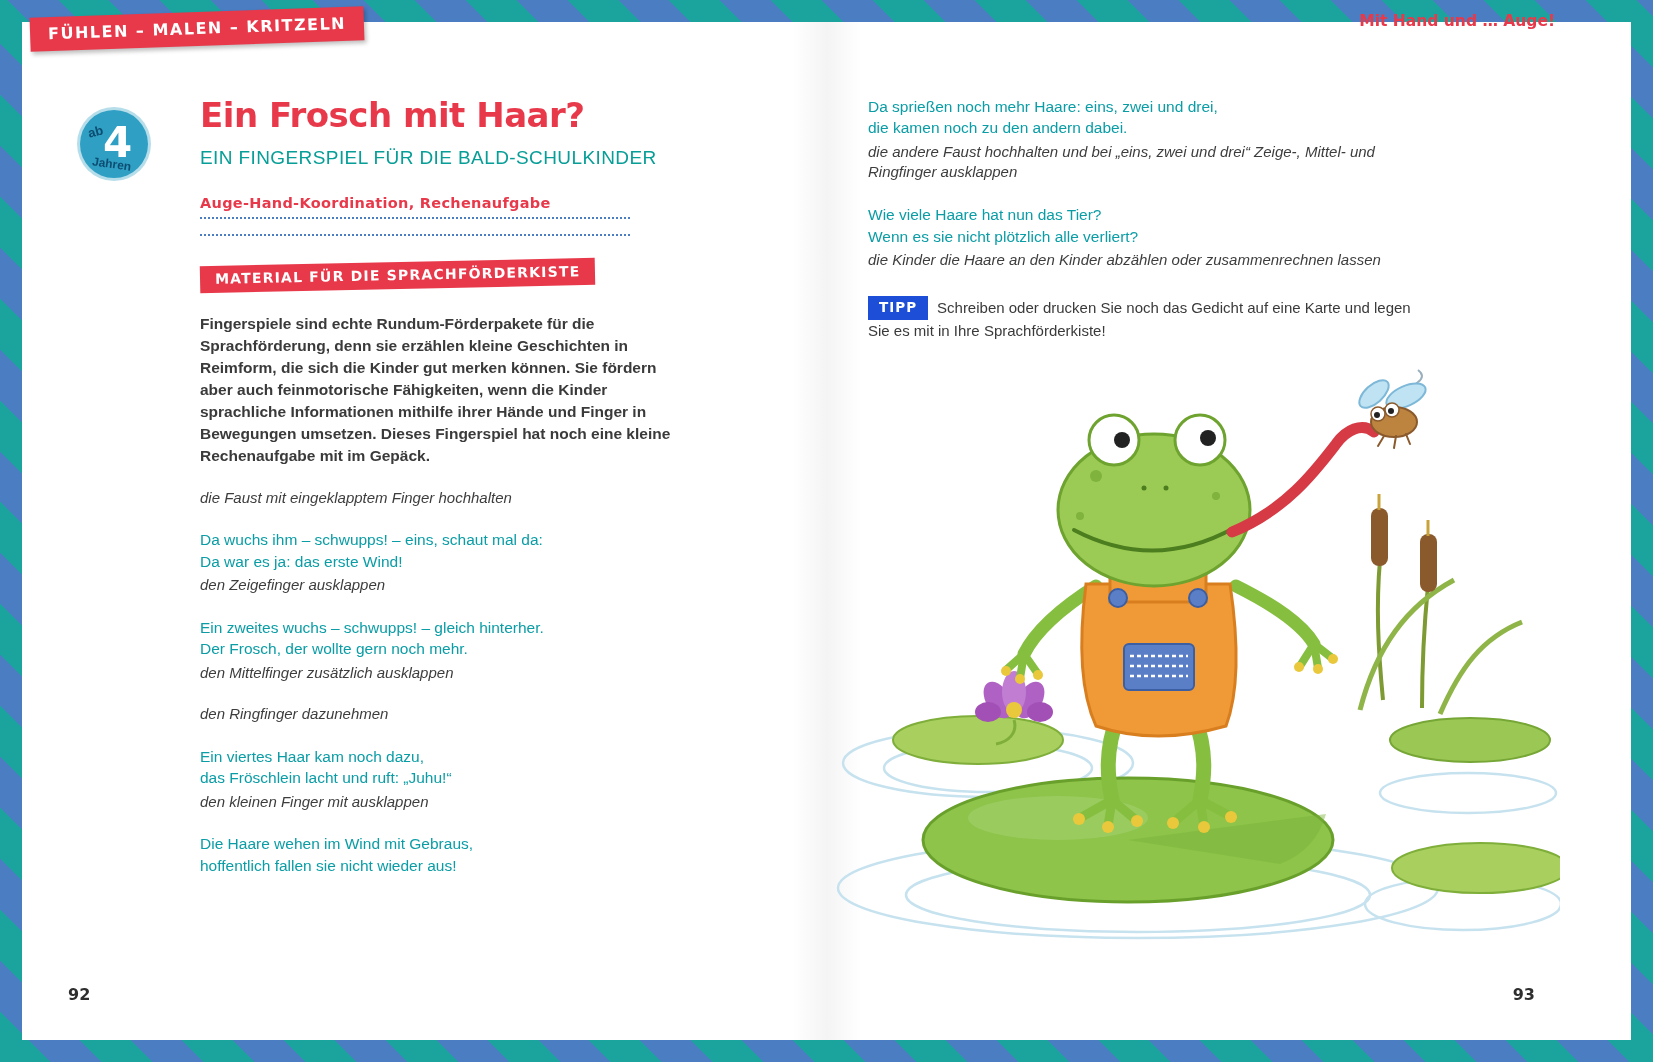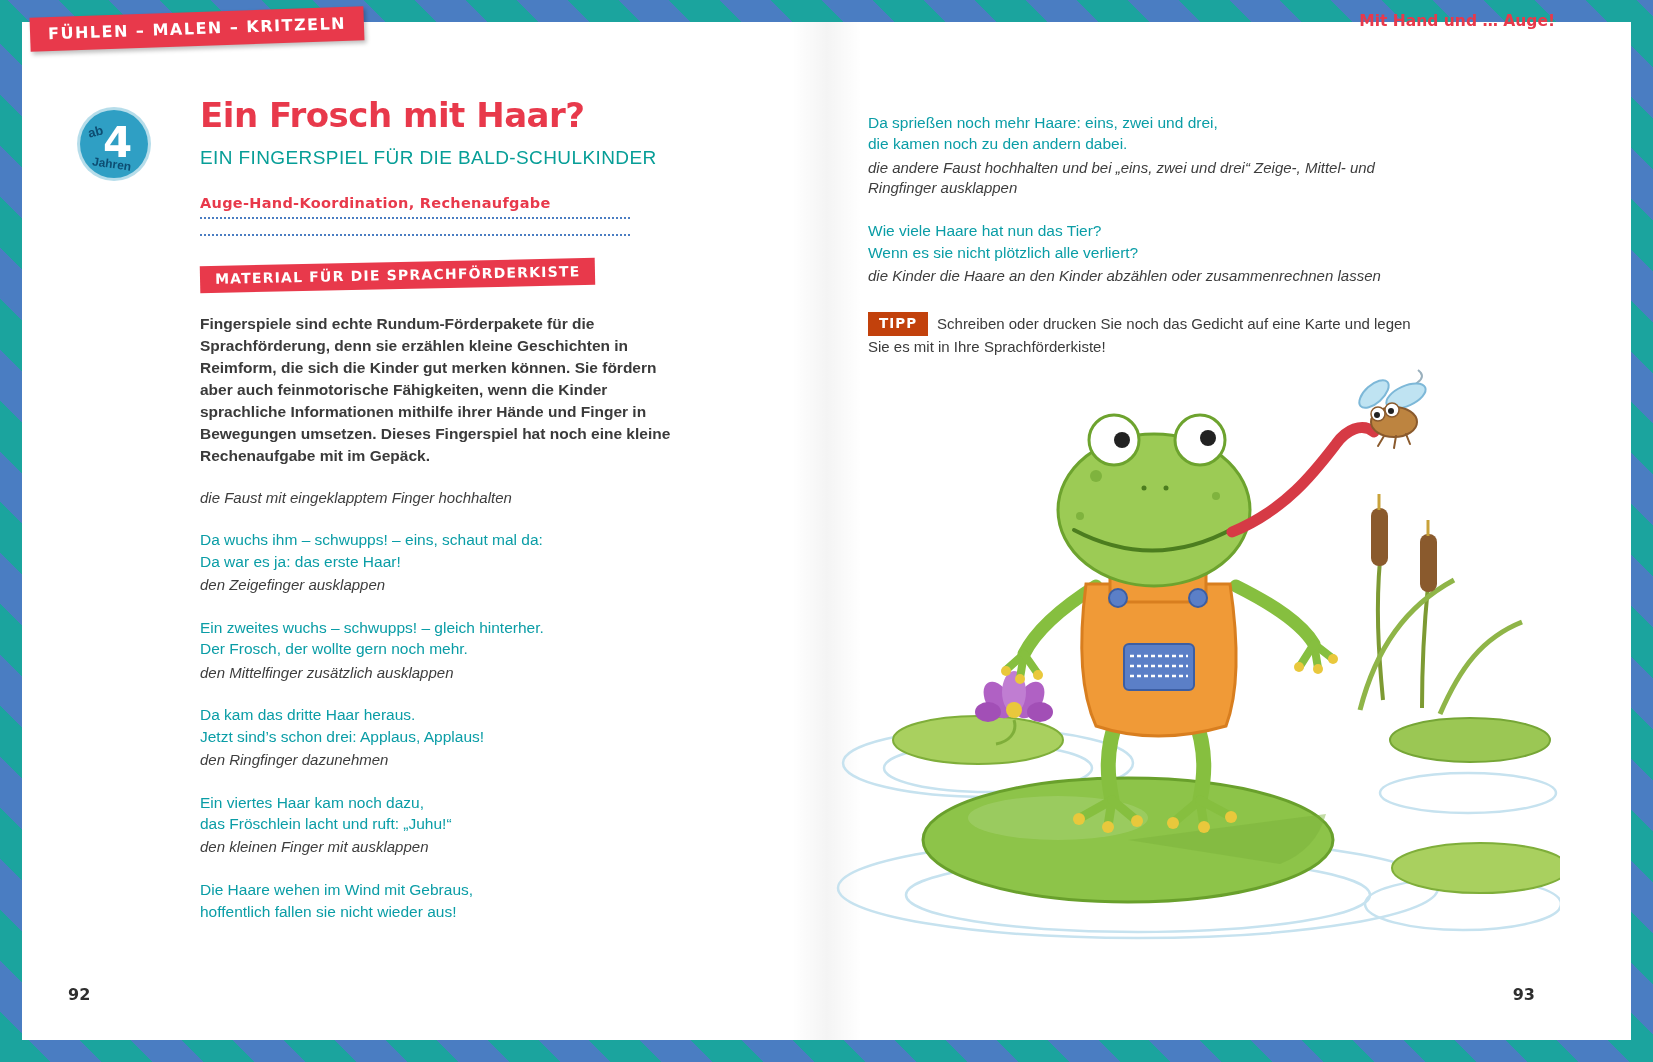--- a/index.html
+++ b/index.html
@@ -72,21 +72,21 @@
   .verse-text{
     color:#0a9da6;font-size:15.5px;line-height:1.38;white-space:pre-line;
   }
   .verse-instr{
     font-style:italic;color:#3d3d3d;font-size:15px;line-height:1.38;margin-top:3px;
   }
   
   .right-col{position:absolute;left:846px;top:74px;width:560px;}
   .tip-row{margin-top:25px;font-size:15px;line-height:1.45;color:#3a3a3a;}
   .tip-badge{
-    display:inline-block;background:#c2410c;color:#fff;font-weight:bold;font-size:13.5px;
+    display:inline-block;background:#1d4ed8;color:#fff;font-weight:bold;font-size:13.5px;
     letter-spacing:1px;padding:2px 11px 3px 11px;margin-right:9px;vertical-align:1px;
     font-family:"DejaVu Sans",sans-serif;
   }
   
   .illustration{position:absolute;left:796px;top:326px;width:742px;height:604px;}
   
   .pagenum{position:absolute;bottom:36px;font-weight:bold;font-size:16px;color:#2e2e2e;font-family:"DejaVu Sans",sans-serif;}
   .pagenum.left{left:46px;}
   .pagenum.right{right:96px;}
 </style>
@@ -114,46 +114,44 @@
     <div>
       <span class="banner">MATERIAL FÜR DIE SPRACHFÖRDERKISTE</span>
     </div>
     <p class="intro">Fingerspiele sind echte Rundum-Förderpakete für die Sprachförderung, denn sie erzählen kleine Geschichten in Reimform, die sich die Kinder gut merken können. Sie fördern aber auch feinmotorische Fähigkeiten, wenn die Kinder sprachliche Informationen mithilfe ihrer Hände und Finger in Bewegungen umsetzen. Dieses Fingerspiel hat noch eine kleine Rechenaufgabe mit im Gepäck.</p>
 
     <div class="verse">
       <div class="verse-instr">die Faust mit eingeklapptem Finger hochhalten</div>
     </div>
     <div class="verse">
       <div class="verse-text">Da wuchs ihm – schwupps! – eins, schaut mal da:
-Da war es ja: das erste Haar!</div>
+Da war es ja: das erste Wind!</div>
       <div class="verse-instr">den Zeigefinger ausklappen</div>
     </div>
     <div class="verse">
       <div class="verse-text">Ein zweites wuchs – schwupps! – gleich hinterher.
 Der Frosch, der wollte gern noch mehr.</div>
       <div class="verse-instr">den Mittelfinger zusätzlich ausklappen</div>
     </div>
     <div class="verse">
-      <div class="verse-text">Da kam das dritte Haar heraus.
-Jetzt sind’s schon drei: Applaus, Applaus!</div>
       <div class="verse-instr">den Ringfinger dazunehmen</div>
     </div>
     <div class="verse">
       <div class="verse-text">Ein viertes Haar kam noch dazu,
 das Fröschlein lacht und ruft: „Juhu!“</div>
       <div class="verse-instr">den kleinen Finger mit ausklappen</div>
     </div>
     <div class="verse">
       <div class="verse-text">Die Haare wehen im Wind mit Gebraus,
 hoffentlich fallen sie nicht wieder aus!</div>
     </div>
   </div>
 
   <div class="right-col">
-    <div class="verse" style="margin-top:16px;">
+    <div class="verse" style="margin-top:0;">
       <div class="verse-text">Da sprießen noch mehr Haare: eins, zwei und drei,
 die kamen noch zu den andern dabei.</div>
       <div class="verse-instr">die andere Faust hochhalten und bei „eins, zwei und drei“ Zeige-, Mittel- und Ringfinger ausklappen</div>
     </div>
     <div class="verse">
       <div class="verse-text">Wie viele Haare hat nun das Tier?
 Wenn es sie nicht plötzlich alle verliert?</div>
       <div class="verse-instr">die Kinder die Haare an den Kinder abzählen oder zusammenrechnen lassen</div>
     </div>
     <div class="tip-row">

